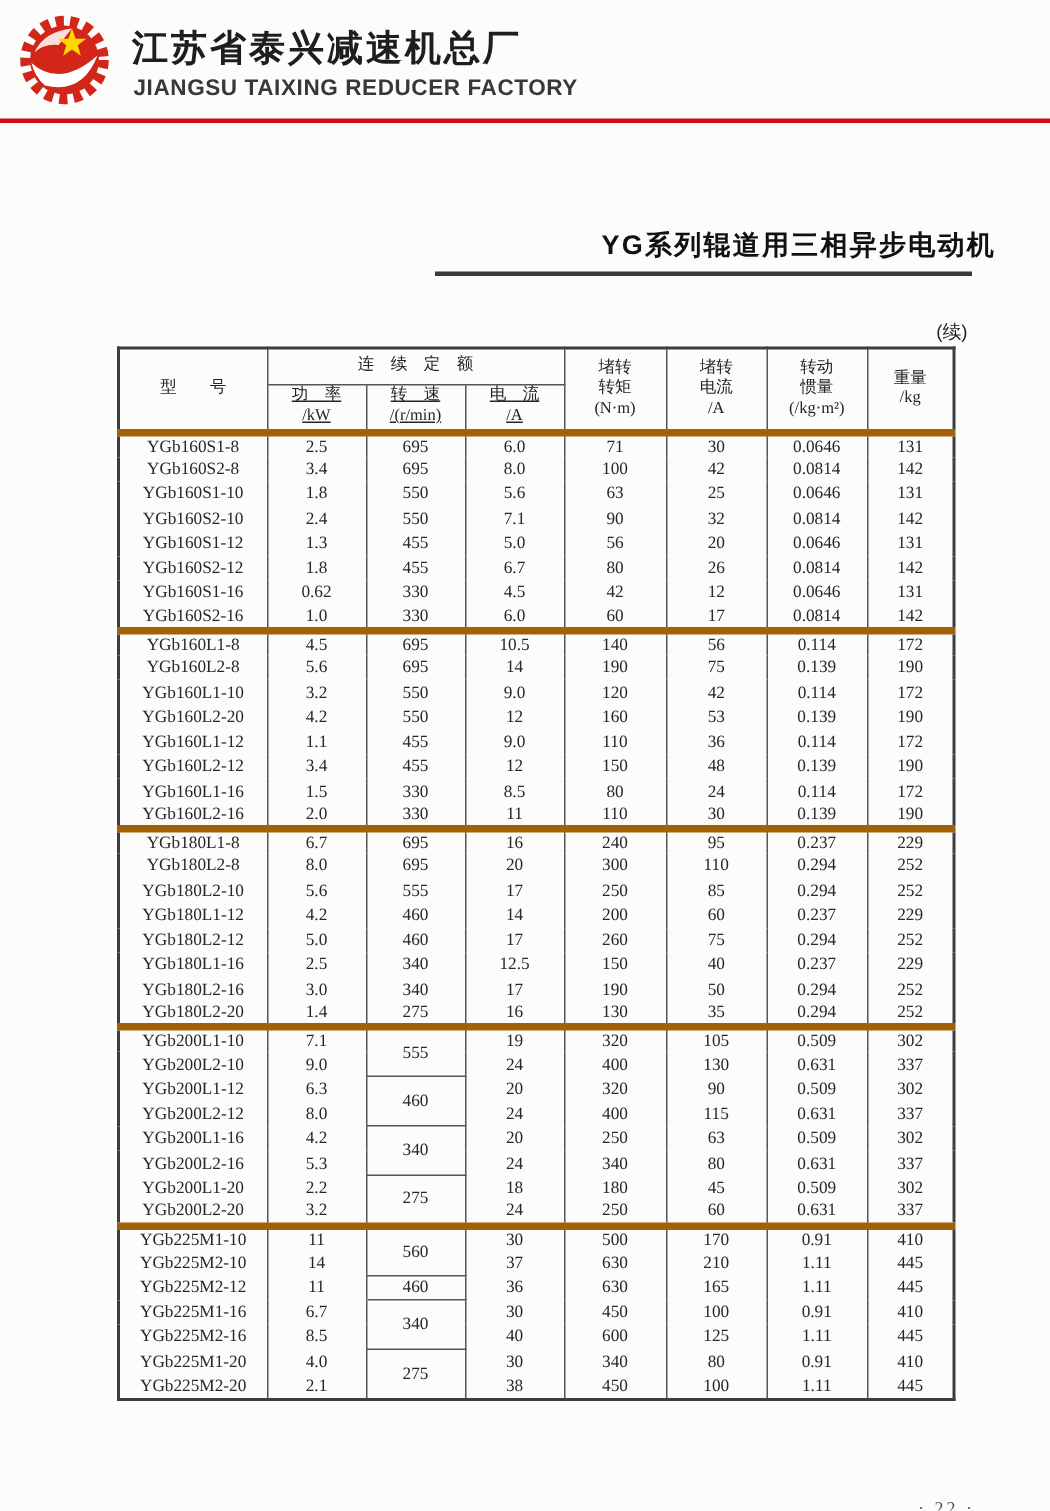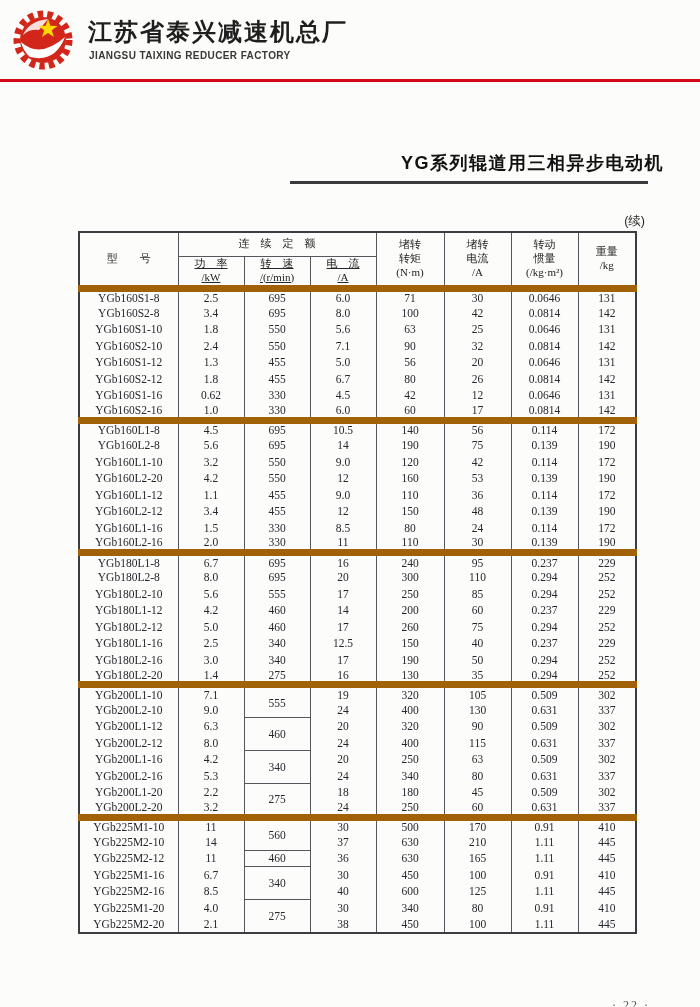--- a/index.html
+++ b/index.html
@@ -10,21 +10,21 @@
   .page { position:absolute; inset:0;padding-left:16px; }
 
   
   .brand-logo { position:absolute; left:10px; top:4px; width:66px; height:70px; }
   .company-cn {
     position:absolute; left:88px; top:16px;
     font-size:24px; font-weight:700; letter-spacing:2px; color:#1e1e1e;
   }
   .company-en {
     position:absolute; left:89px; top:50px;
-    font-size:10px; font-weight:700; letter-spacing:0.4px; color:#383838;
+    font-size:15px; font-weight:700; letter-spacing:0.4px; color:#383838;
   }
   .red-rule { position:absolute; left:0; top:79px; width:700px; height:3px; background:#d20a17; }
 
   
   .doc-title {
     position:absolute; top:151px; right:36px;
     font-size:18px; font-weight:700; letter-spacing:1.5px; color:#111;
   }
   .title-rule { position:absolute; left:290px; top:181px; width:358px; height:2.5px; background:#39393e; }
   .continued { position:absolute; top:213px; right:55px; font-size:12.5px; color:#222; }
@@ -40,21 +40,21 @@
     border:1px solid #55555c; font-weight:400; padding:0;
     text-align:center; vertical-align:middle;
     white-space:pre-line; line-height:1.25; font-size:11px; color:#222;
   }
   .spec-table td {
     border-left:1px solid #55555c; border-right:1px solid #55555c;
     padding:0; text-align:center; vertical-align:middle;
   }
   .spec-table thead tr:first-child { height:24px; }
   .spec-table thead tr:last-child  { height:32px;text-decoration:underline; }
-  .spec-table tbody { border-top:7px solid #a16207; }
+  .spec-table tbody { border-top:5px solid #a16207; }
   .spec-table tbody tr { height:16.54px; }
   .spec-table td.speed-box { border-top:1px solid #55555c; border-bottom:1px solid #55555c; }
 
   
   .page-number { position:absolute; left:612px; top:998px; font-size:12px; color:#555;
                  font-family:"Liberation Serif", serif; letter-spacing:2px; }
 </style>
 </head>
 <body>
 

